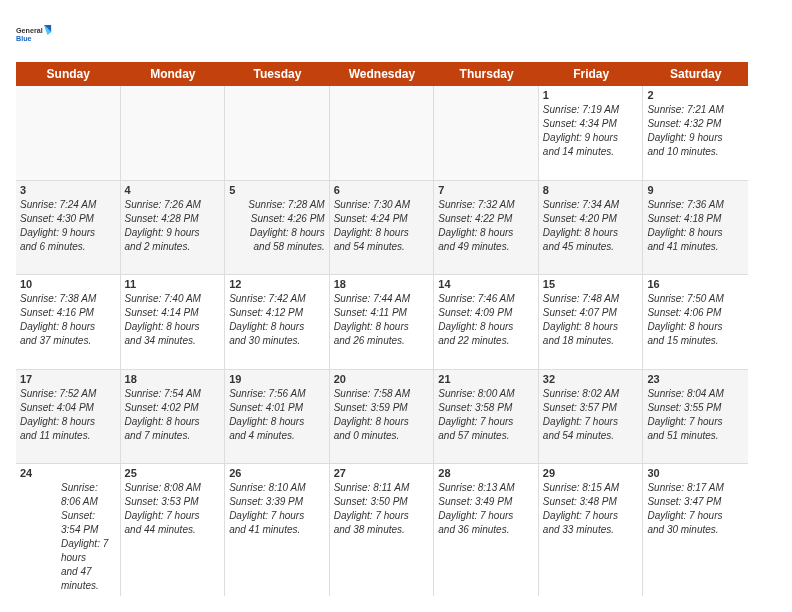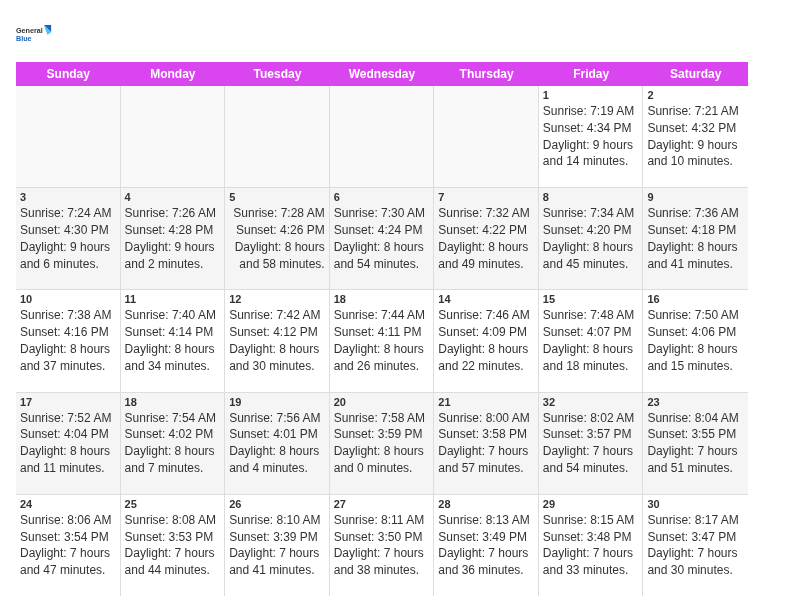--- a/index.html
+++ b/index.html
@@ -45,21 +45,21 @@
       color: #444;
     }
     .calendar {
       flex: 1;
       display: flex;
       flex-direction: column;
     }
     .cal-header {
       display: grid;
       grid-template-columns: repeat(7, 1fr);
-      background: #d946ef;
+      background: #c2410c;
     }
     .cal-header-cell {
       color: #fff;
       font-size: 12px;
       font-weight: bold;
       padding: 5px 4px;
       text-align: center;
     }
     .cal-body {
       flex: 1;
@@ -92,23 +92,24 @@
     }
     .cal-cell.alt-bg {
       background: #f5f5f5;
     }
     .day-num {
       font-weight: bold;
       font-size: 11px;
       margin-bottom: 2px;
     }
     .day-info {
-      font-size: 12px;
+      font-size: 10px;
       line-height: 1.4;
       color: #333;
+      font-style: italic;
     }
   </style>
 </head>
 <body>
 
 <div class="page">
   <div class="header">
     <div class="logo">
       <svg class="logo-icon" viewBox="0 0 80 40" width="80" height="40">
           <text x="0" y="18" font-size="16" font-weight="bold" fill="#333">General</text>
@@ -304,21 +305,21 @@
             <div class="day-num">23</div>
             <div class="day-info" style="white-space: pre-line;">Sunrise: 8:04 AM
 Sunset: 3:55 PM
 Daylight: 7 hours
 and 51 minutes.</div>
           </div>
         </div>
         <div class="cal-week">
           <div class="cal-cell">
             <div class="day-num">24</div>
-            <div class="day-info" style="white-space: pre-line;">Sunrise: 8:06 AM
+            <div class="day-info" style="white-space: pre-line; margin-left: 41px;">Sunrise: 8:06 AM
 Sunset: 3:54 PM
 Daylight: 7 hours
 and 47 minutes.</div>
           </div>
           <div class="cal-cell">
             <div class="day-num">25</div>
             <div class="day-info" style="white-space: pre-line;">Sunrise: 8:08 AM
 Sunset: 3:53 PM
 Daylight: 7 hours
 and 44 minutes.</div>

